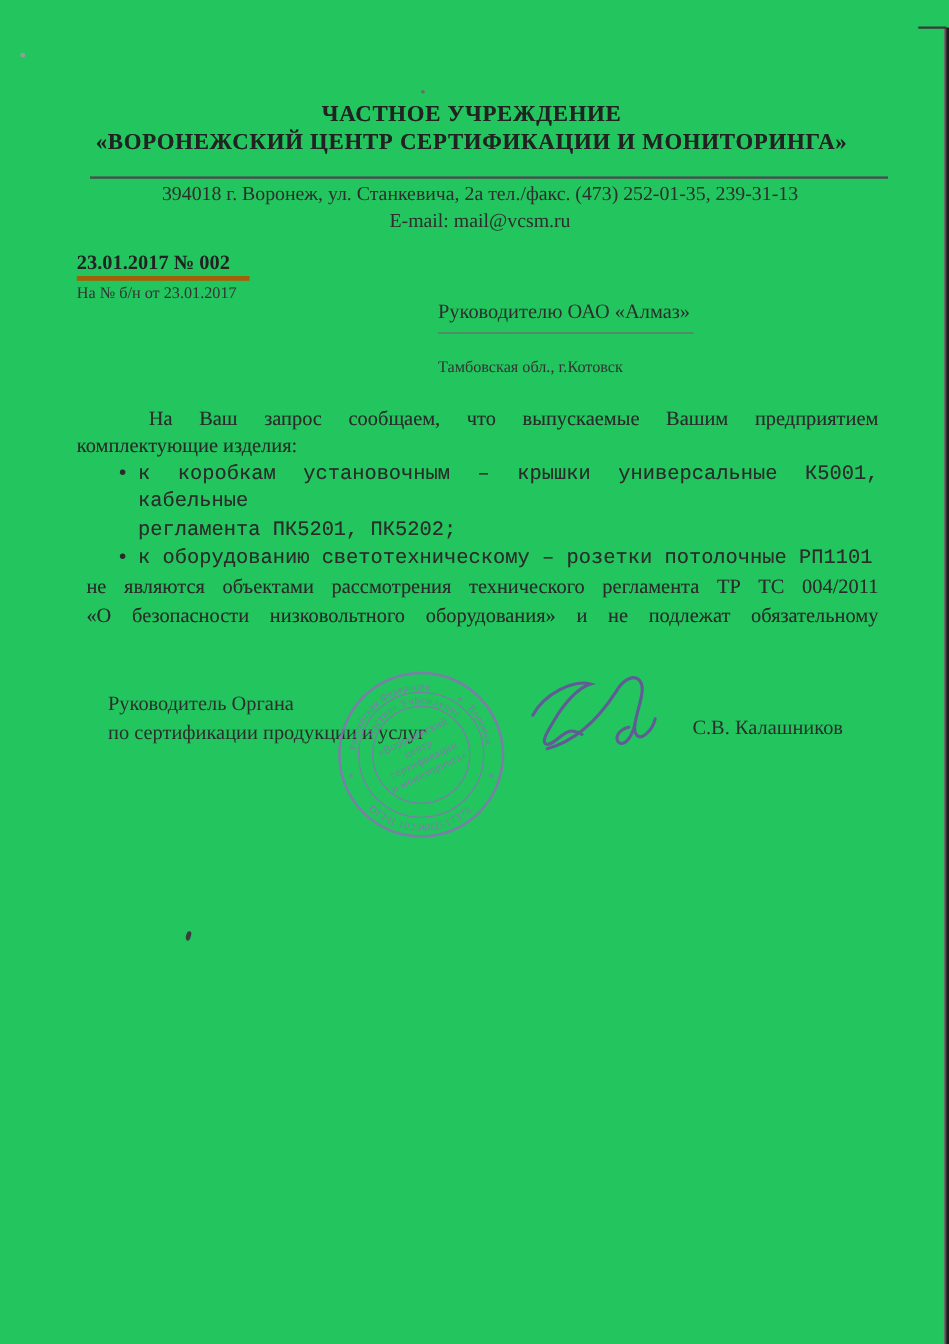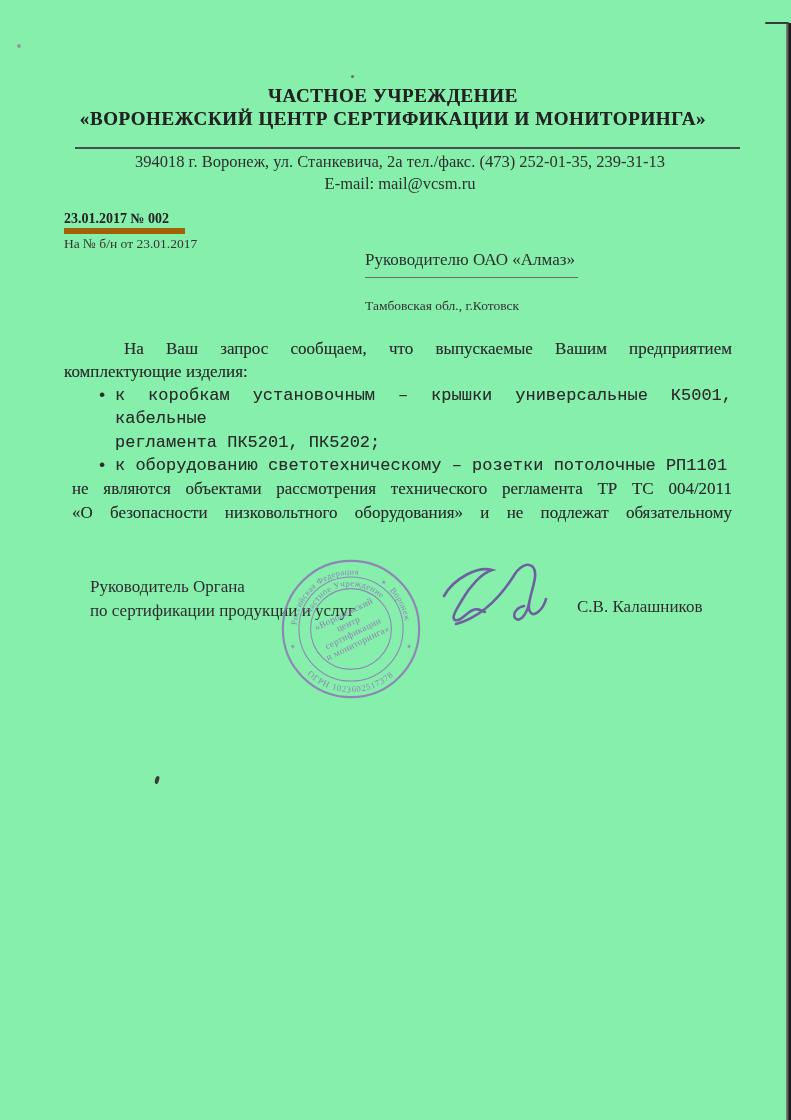--- a/index.html
+++ b/index.html
@@ -1,19 +1,19 @@
 <!DOCTYPE html>
 <html><head>
 <meta charset="utf-8">
 <style>
   html,body{margin:0;padding:0;background:#e8e8e6;}
   .page{
     position:relative;
     width:791px;height:1120px;
-    background:#86efac;
+    background:#22c55e;
     overflow:hidden;
     font-family:"Liberation Serif", serif;
     color:#2d2d2d;
   }
   
   .scan-edge-right{
     position:absolute;top:23px;right:0;bottom:0;width:5px;
     background:linear-gradient(to right,#8f8f8f,#1b1b1b 70%);
   }
   .scan-corner{
@@ -38,22 +38,22 @@
   .address-line{
     position:absolute;top:152px;left:0;width:800px;text-align:center;
     font-size:16.5px;color:#2e2e2e;
   }
   .email-line{
     position:absolute;top:174px;left:0;width:800px;text-align:center;
     font-size:16.5px;color:#2e2e2e;
   }
   .ref{position:absolute;left:64px;top:209px;}
   .ref-out{
-    display:inline-block;font-weight:bold;font-size:14px;
-    border-bottom:6px solid #a16207;padding:0 16px 1px 0;color:#222;
+    display:inline-block;font-weight:bold;font-size:17px;
+    border-bottom:4px solid #a16207;padding:0 16px 1px 0;color:#222;
   }
   .ref-in{font-size:13.5px;margin-top:2px;color:#333;}
 
   .addressee{position:absolute;left:365px;top:250px;}
   .addr1{font-size:17px;}
   .addr-rule{width:213px;height:1px;background:#6b6b6b;margin-top:7px;}
   .addr2{font-size:13.5px;margin-top:20px;color:#333;}
 
   .letter-body{
     position:absolute;left:64px;top:337px;width:668px;

